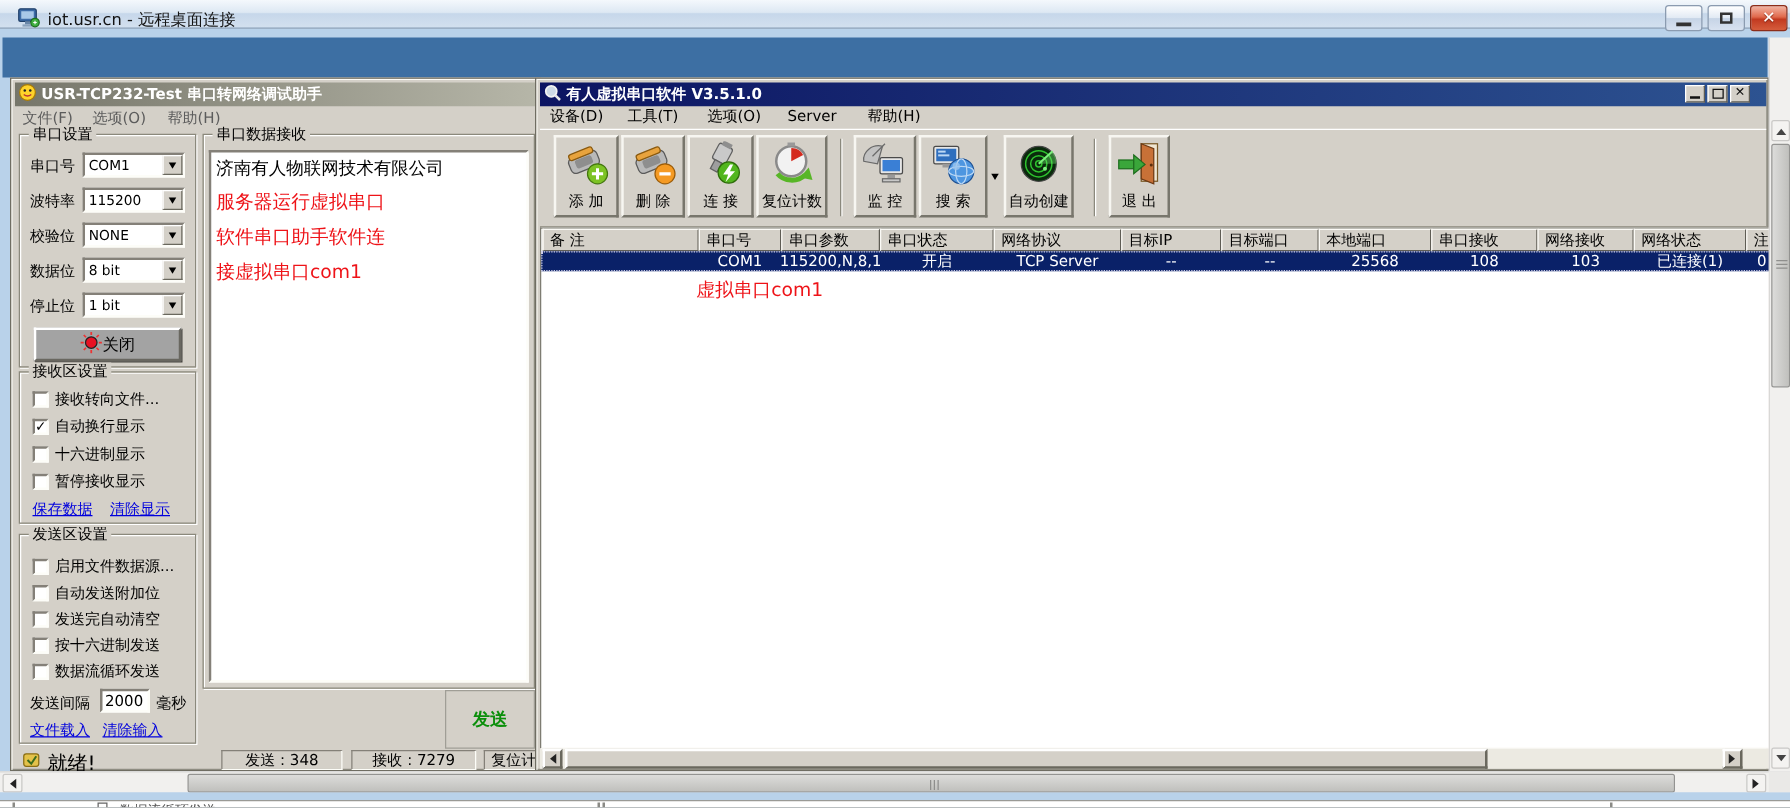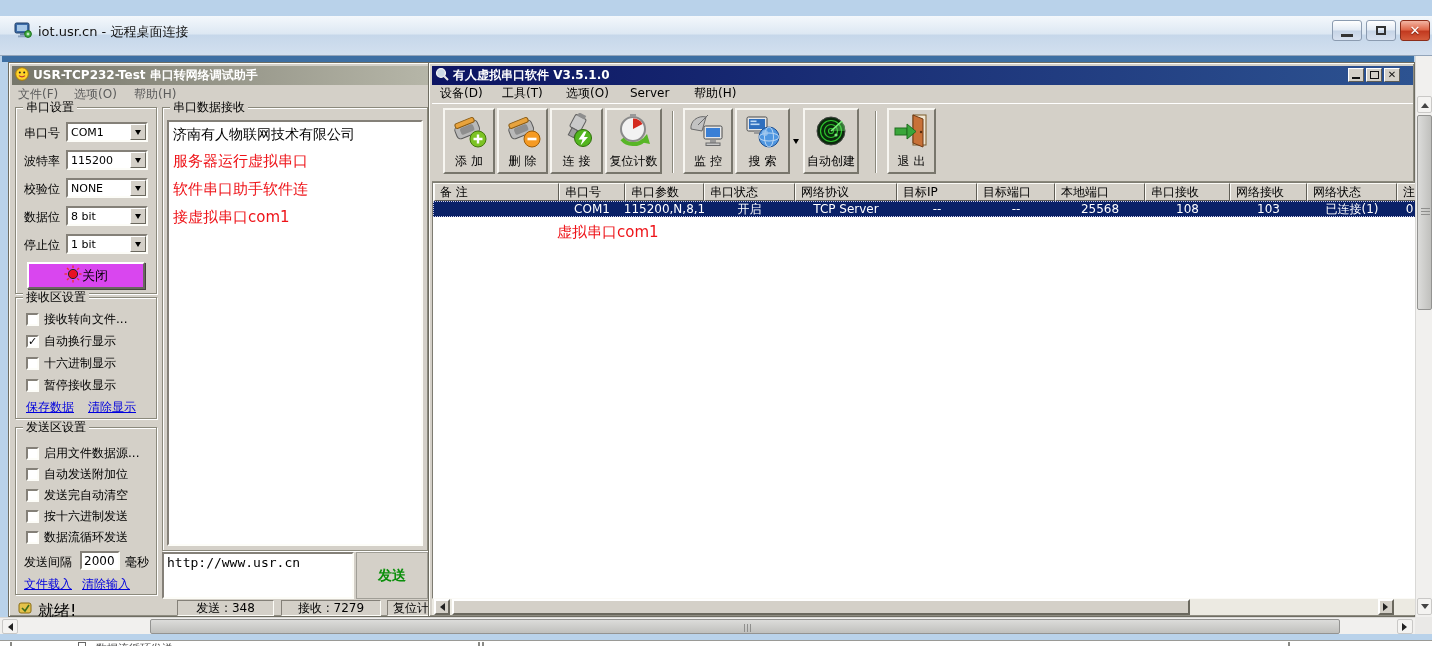--- a/index.html
+++ b/index.html
@@ -1,21 +1,21 @@
 <!DOCTYPE html>
 <html><head>
 <meta charset="utf-8">
 <style>
   *{box-sizing:border-box;margin:0;padding:0}
   body{margin:0;background:#888}
   .screen{position:relative;width:1432px;height:646px;background:#b9d2ea;overflow:hidden;
           font-family:"DejaVu Sans",sans-serif;font-size:12px;color:#000;cursor:default}
 
   
-  .rd-titlebar{position:absolute;left:0;top:16px;width:1432px;height:40px;
+  .rd-titlebar{position:absolute;left:0;top:0;width:1432px;height:23px;
     background:linear-gradient(#f4f8fc,#dde8f3 45%,#c6d7ea 50%,#d3e0ef);border-bottom:1px solid #93a5ba}
   .rd-title{position:absolute;left:38px;top:7px;font-size:13px;color:#141414;white-space:nowrap}
   .rd-icon{position:absolute;left:14px;top:6px}
   .rd-btn{position:absolute;top:4px;width:30px;height:21px;border:1px solid #8b9bb0;border-radius:3px;
     background:linear-gradient(#ffffff,#e2eaf4 48%,#c6d4e6 52%,#d8e2f0);display:flex;align-items:center;justify-content:center}
   .rd-btn.close{background:linear-gradient(#f2b5a4,#e0694c 45%,#c23a20 55%,#d55c3c);border-color:#8c2d1a;color:#fff}
   .glyph-min{width:12px;height:3px;background:#333;margin-top:9px}
   .glyph-max{width:10px;height:9px;border:2px solid #333;background:transparent}
   .glyph-x{color:#fff;font-weight:bold;font-size:13px;line-height:13px;text-shadow:0 1px 1px #7a2413}
 
@@ -40,21 +40,21 @@
   .tri-left{width:0;height:0;border:4px solid transparent;border-right:5px solid #222;margin-right:3px}
   .tri-right{width:0;height:0;border:4px solid transparent;border-left:5px solid #222;margin-left:3px}
   .tri-up{width:0;height:0;border:4px solid transparent;border-bottom:5px solid #444;margin-bottom:3px}
   .tri-dn{width:0;height:0;border:4px solid transparent;border-top:5px solid #444;margin-top:3px}
 
   .checkrow{position:absolute;display:flex;align-items:center;gap:5px;height:15px;white-space:nowrap}
   .cbox{width:13px;height:13px;background:#fff;border:2px solid;border-color:#848078 #fdfdf8 #fdfdf8 #848078;
         font-size:11px;line-height:9px;text-align:center;font-weight:bold;color:#000}
   .link{position:absolute;color:#0000dd;text-decoration:underline;font-size:12px;white-space:nowrap}
 
-  .btn3d{position:absolute;background:#d946ef;border:2px solid;border-color:#fff #696760 #696760 #fff;
+  .btn3d{position:absolute;background:#a3a3a3;border:2px solid;border-color:#fff #696760 #696760 #fff;
          box-shadow:1px 1px 0 #44423c;display:flex;align-items:center;justify-content:center;gap:0}
   .sunkenbox{position:absolute;background:#fff;border:2px solid;border-color:#848078 #fdfdf8 #fdfdf8 #848078}
   .statcell{position:absolute;height:16px;border:1px solid;border-color:#848078 #fdfdf8 #fdfdf8 #848078;
          font-size:12px;display:flex;align-items:center;justify-content:center;white-space:nowrap;overflow:hidden}
 
   .recv-black{position:absolute;font-size:14px;white-space:nowrap}
   .recv-red{position:absolute;font-size:15px;color:#ee1318;white-space:nowrap}
 
   
   .tbtn{position:absolute;top:45px;height:66px;background:#d4d0c8;border:2px solid;
@@ -232,21 +232,20 @@
     <div class="groupbox" style="left:153px;top:44px;width:266px;height:444px">
       <span class="legend">串口数据接收</span>
       <div class="sunkenbox" style="left:4px;top:12px;width:256px;height:426px;overflow:hidden">
         <span class="recv-black" style="left:4px;top:4px">济南有人物联网技术有限公司</span>
         <span class="recv-red" style="left:4px;top:30px">服务器运行虚拟串口</span>
         <span class="recv-red" style="left:4px;top:58px">软件串口助手软件连</span>
         <span class="recv-red" style="left:4px;top:86px">接虚拟串口com1</span>
       </div>
     </div>
 
-    <textarea class="sunkenbox" style="left: 153px; top: 489px; width: 192px; height: 47px; resize: none; font: 13px &quot;DejaVu Sans Mono&quot;, monospace; padding: 1px 3px; outline: none;" spellcheck="false">http://www.usr.cn</textarea>
     <div style="position:absolute;left:347px;top:489px;width:72px;height:47px;background:#d4d0c8;border:1px solid #a09e96;display:flex;align-items:center;justify-content:center;color:#0b8f0b;font-weight:bold;font-size:14px">发送</div>
 
     <div style="position:absolute;left:3px;top:537px;width:419px;height:17px;overflow:hidden">
       <span style="position:absolute;left:6px;top:1px">
         <svg width="15" height="14" viewBox="0 0 15 14">
             <rect x="1" y="2" width="12" height="10" rx="2" fill="#e4c24a" stroke="#8a6d14"></rect>
             <path d="M4 7 L7 10 L11 4" stroke="#3c6c1c" stroke-width="1.6" fill="none"></path>
           </svg>
       </span>
       <span style="position:absolute;left:26px;top:1px;font-size:16px">就绪!</span>

